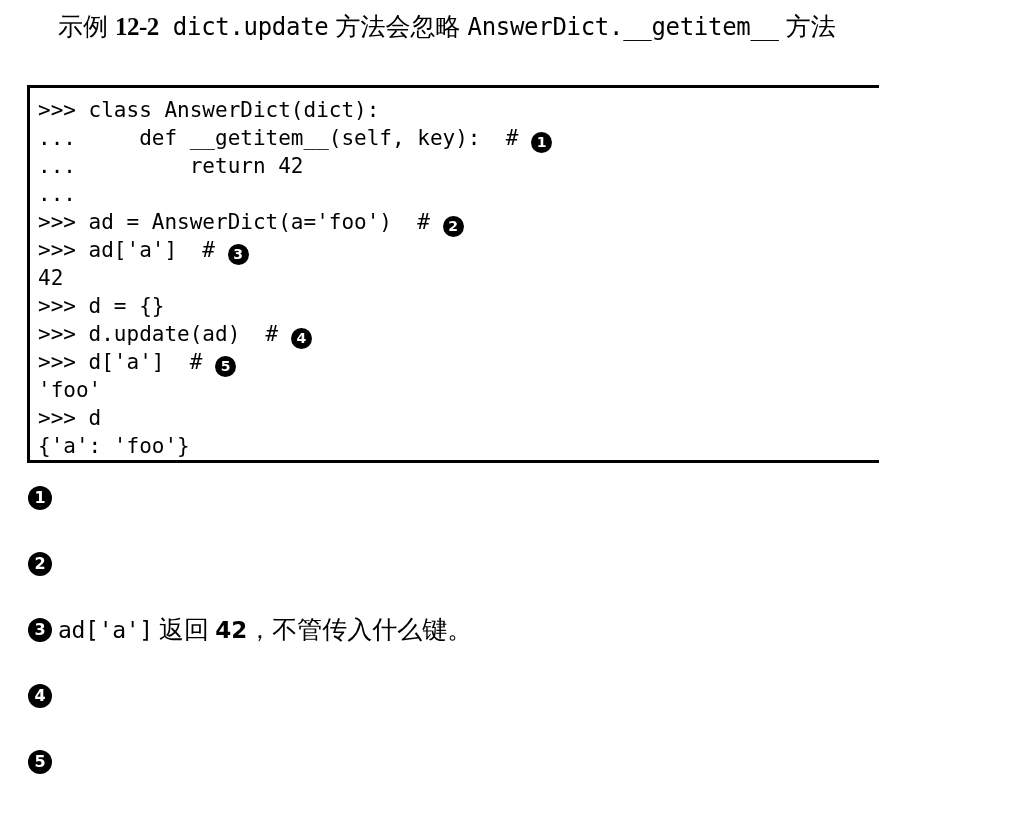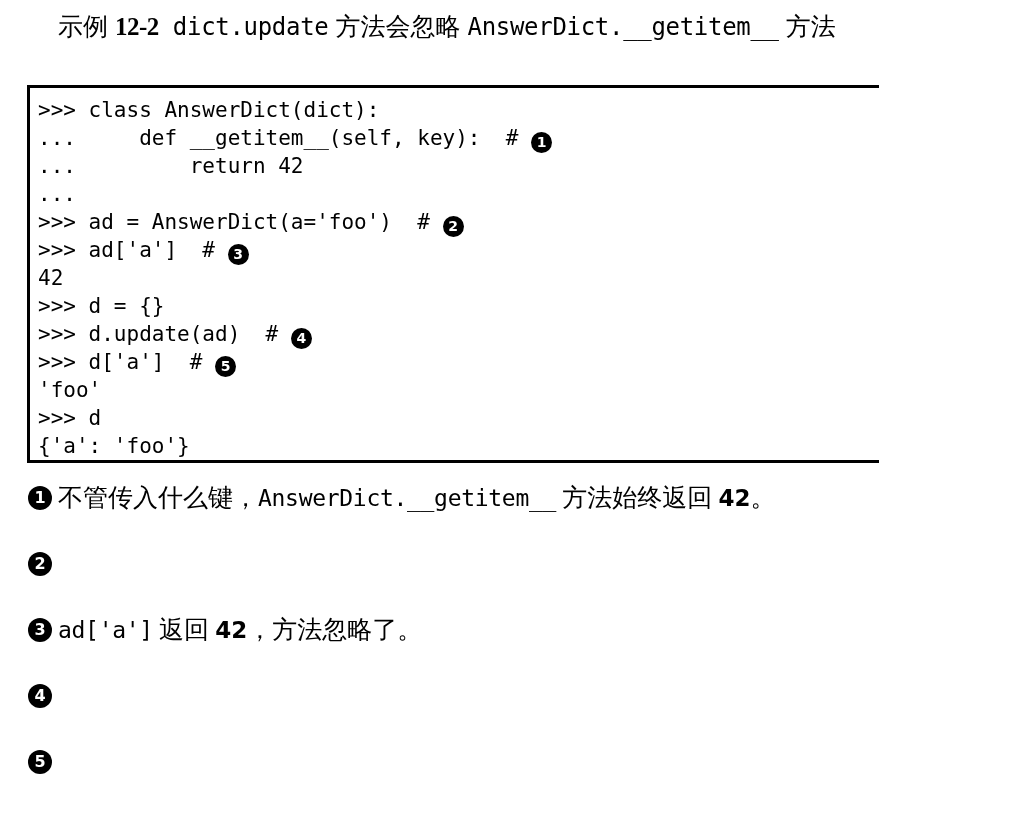--- a/index.html
+++ b/index.html
@@ -158,28 +158,27 @@
     <span class="cap-cn">示例</span><span class="sp-sm"></span><span class="cap-num">12-2</span><span class="sp-md"></span><span class="cap-code">dict.update</span><span class="sp-sm"></span><span class="cap-cn">方法会忽略</span><span class="sp-sm"></span><span class="cap-code">AnswerDict.__getitem__</span><span class="sp-sm"></span><span class="cap-cn">方法</span>
   </div>
 
   <div class="code-box">
     <div class="code-lines" id="code-lines"><div class="code-line"><span>&gt;&gt;&gt; class AnswerDict(dict):</span></div><div class="code-line"><span>...     def __getitem__(self, key):  # </span><span class="circ">1</span></div><div class="code-line"><span>...         return 42</span></div><div class="code-line"><span>...</span></div><div class="code-line"><span>&gt;&gt;&gt; ad = AnswerDict(a='foo')  # </span><span class="circ">2</span></div><div class="code-line"><span>&gt;&gt;&gt; ad['a']  # </span><span class="circ">3</span></div><div class="code-line"><span>42</span></div><div class="code-line"><span>&gt;&gt;&gt; d = {}</span></div><div class="code-line"><span>&gt;&gt;&gt; d.update(ad)  # </span><span class="circ">4</span></div><div class="code-line"><span>&gt;&gt;&gt; d['a']  # </span><span class="circ">5</span></div><div class="code-line"><span>'foo'</span></div><div class="code-line"><span>&gt;&gt;&gt; d</span></div><div class="code-line"><span>{'a': 'foo'}</span></div></div>
   </div>
 
   <div class="notes" id="notes">
       <div class="note">
         <span class="circ-note">1</span>
-        <span class="note-text"><span class="cn">不管传入什么键，</span><span class="mono">AnswerDict.__getitem__</span><span class="cn"> 方法始终返回 </span><span class="num">42</span><span class="cn">。</span></span>
       </div>
       <div class="note">
         <span class="circ-note">2</span>
       </div>
       <div class="note">
         <span class="circ-note">3</span>
-        <span class="note-text"><span class="mono">ad['a']</span><span class="cn"> 返回 </span><span class="num">42</span><span class="cn">，方法忽略了。</span></span>
+        <span class="note-text"><span class="mono">ad['a']</span><span class="cn"> 返回 </span><span class="num">42</span><span class="cn">，不管传入什么键。</span></span>
       </div>
       <div class="note">
         <span class="circ-note">4</span>
       </div>
       <div class="note">
         <span class="circ-note">5</span>
       </div>
     </div>
 
 </div>

